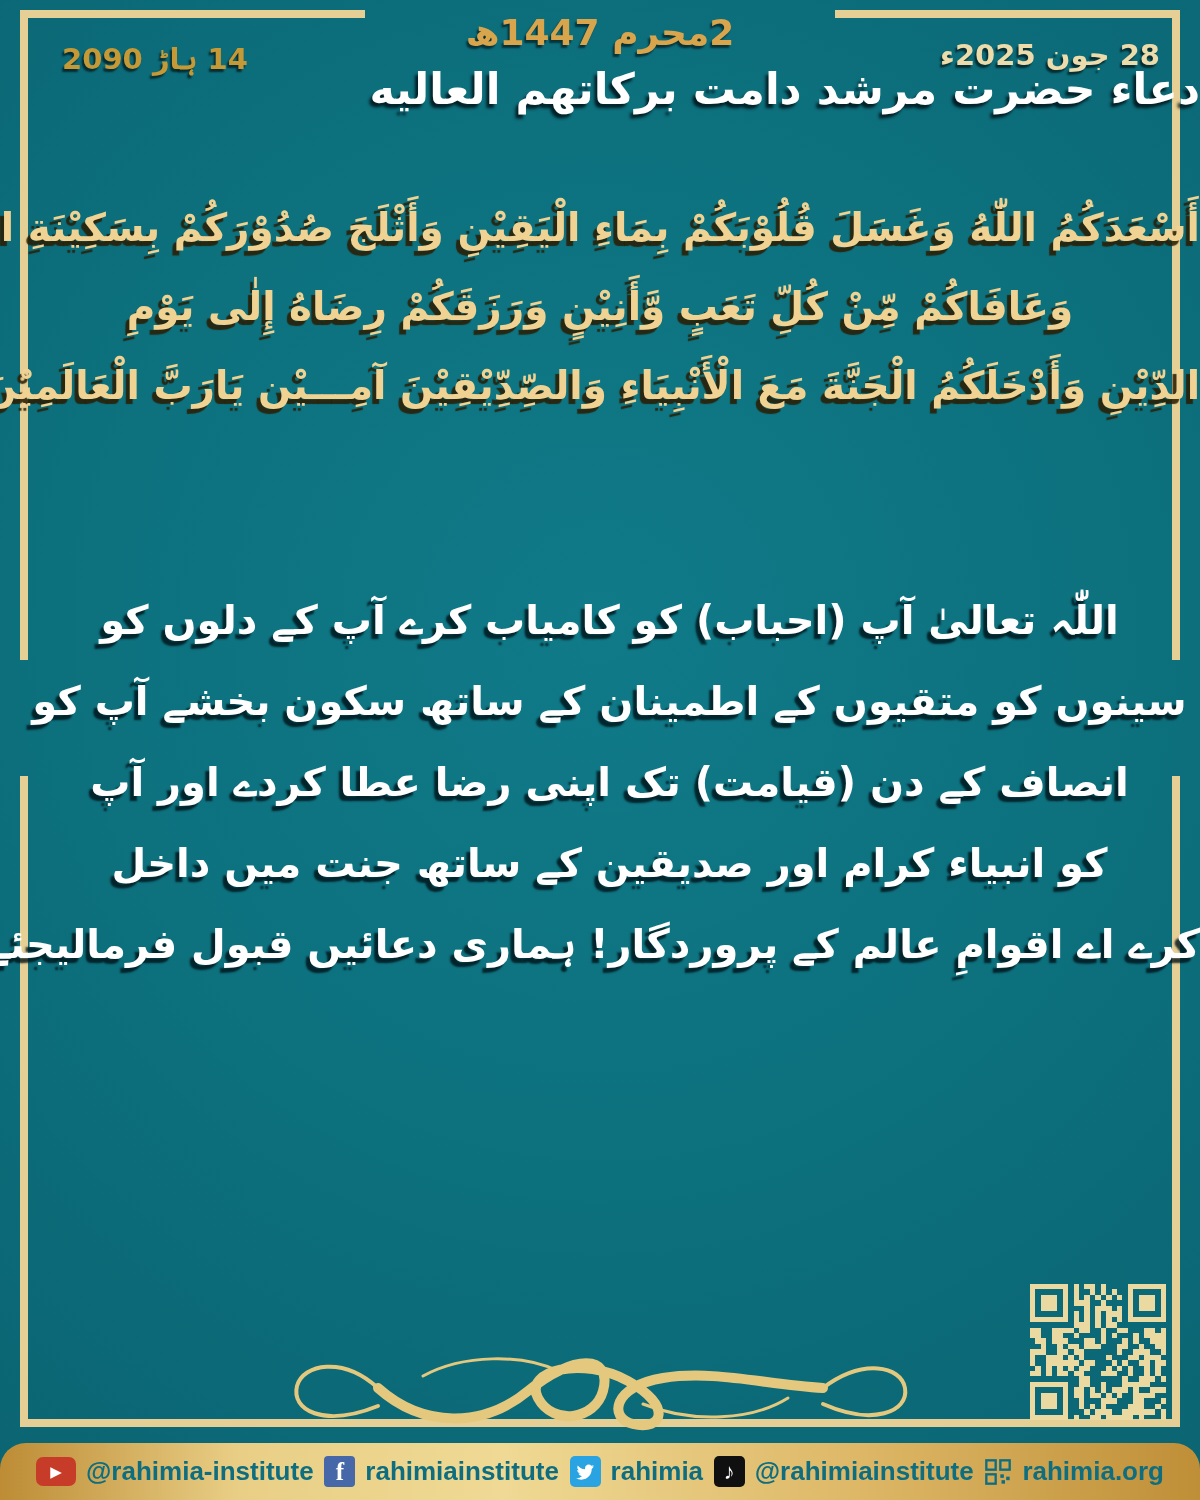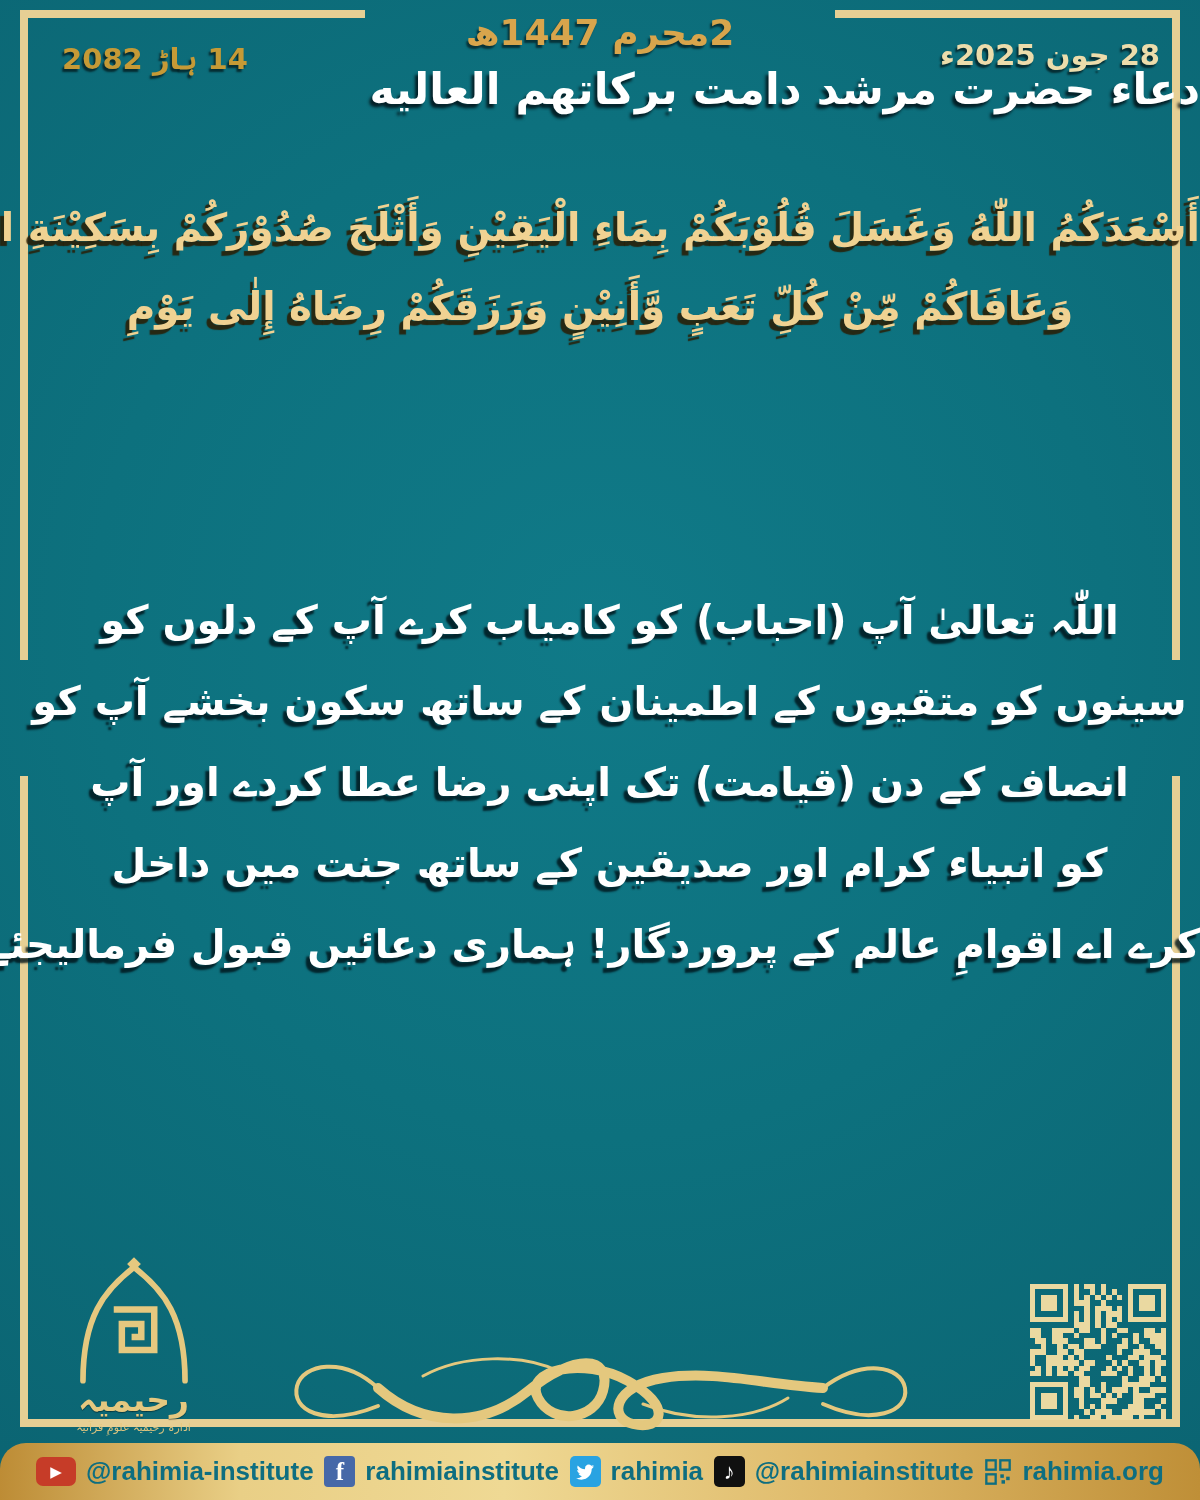--- a/index.html
+++ b/index.html
@@ -78,46 +78,38 @@
 
   <div class="frame f-top-l"></div>
   <div class="frame f-top-r"></div>
   <div class="frame f-bottom"></div>
   <div class="frame f-left-1"></div>
   <div class="frame f-left-2"></div>
   <div class="frame f-right-1"></div>
   <div class="frame f-right-2"></div>
 
   <div class="date date-center">2محرم 1447ھ</div>
-  <div class="date date-left">14 ہاڑ 2082</div>
+  <div class="date date-left">14 ہاڑ 2090</div>
   <div class="date date-right">28 جون 2025ء</div>
   <div class="main-title">دعاء حضرت مرشد دامت برکاتهم العالیه</div>
 
   <div class="arabic-block">
     <div class="line">أَسْعَدَكُمُ اللّٰهُ وَغَسَلَ قُلُوْبَكُمْ بِمَاءِ الْيَقِيْنِ وَأَثْلَجَ صُدُوْرَكُمْ بِسَكِيْنَةِ الْمُتَّقِيْنَ</div>
     <div class="line">وَعَافَاكُمْ مِّنْ كُلِّ تَعَبٍ وَّأَنِيْنٍ وَرَزَقَكُمْ رِضَاهُ إِلٰى يَوْمِ</div>
+    <div class="line">الدِّيْنِ وَأَدْخَلَكُمُ الْجَنَّةَ مَعَ الْأَنْبِيَاءِ وَالصِّدِّيْقِيْنَ آمِـــيْن يَارَبَّ الْعَالَمِيْنَ</div>
   </div>
 
   <div class="urdu-block">
     <div class="line">اللّٰہ تعالیٰ آپ (احباب) کو کامیاب کرے آپ کے دلوں کو</div>
     <div class="line">سینوں کو متقیوں کے اطمینان کے ساتھ سکون بخشے آپ کو</div>
     <div class="line">انصاف کے دن (قیامت) تک اپنی رضا عطا کردے اور آپ</div>
     <div class="line">کو انبیاء کرام اور صدیقین کے ساتھ جنت میں داخل</div>
     <div class="line">کرے اے اقوامِ عالم کے پروردگار! ہماری دعائیں قبول فرمالیجئے!</div>
   </div>
 
-  <div class="logo">
-    <svg viewBox="0 0 170 158" width="138" height="128">
-      <path d="M22,154 C22,76 48,42 85,14 C122,42 148,76 148,154" fill="none" stroke="#e5c87f" stroke-width="7" stroke-linecap="round"></path>
-      <rect x="79" y="4" width="12" height="12" fill="#e5c87f" transform="rotate(45 85 10)"></rect>
-      <path d="M60,66 h50 v50 h-40 v-32 h24 v16 h-12" fill="none" stroke="#e5c87f" stroke-width="8"></path>
-    </svg>
-    <div class="logo-name">رحیمیہ</div>
-    <div class="logo-sub">ادارہ رحیمیہ علومِ قرآنیہ</div>
-  </div>
 
   <svg class="flourish" viewBox="0 0 634 100">
     <g fill="none" stroke="#e4c87e" stroke-linecap="round">
       <path stroke-width="10" d="M95,52 C140,92 200,92 245,55 C290,18 330,18 320,55 C312,84 270,90 255,62 C240,34 300,20 345,45 C390,70 380,95 350,88 C325,82 330,50 380,42 C430,34 480,48 540,52"></path>
       <path stroke-width="4" d="M95,52 C60,20 20,28 14,50 C8,74 40,92 95,70"></path>
       <path stroke-width="4" d="M540,52 C580,22 618,30 622,52 C626,76 590,90 540,68"></path>
       <path stroke-width="3" d="M140,40 C180,18 240,18 275,35"></path>
       <path stroke-width="3" d="M360,68 C410,88 470,84 505,62"></path>
     </g>
   </svg>

